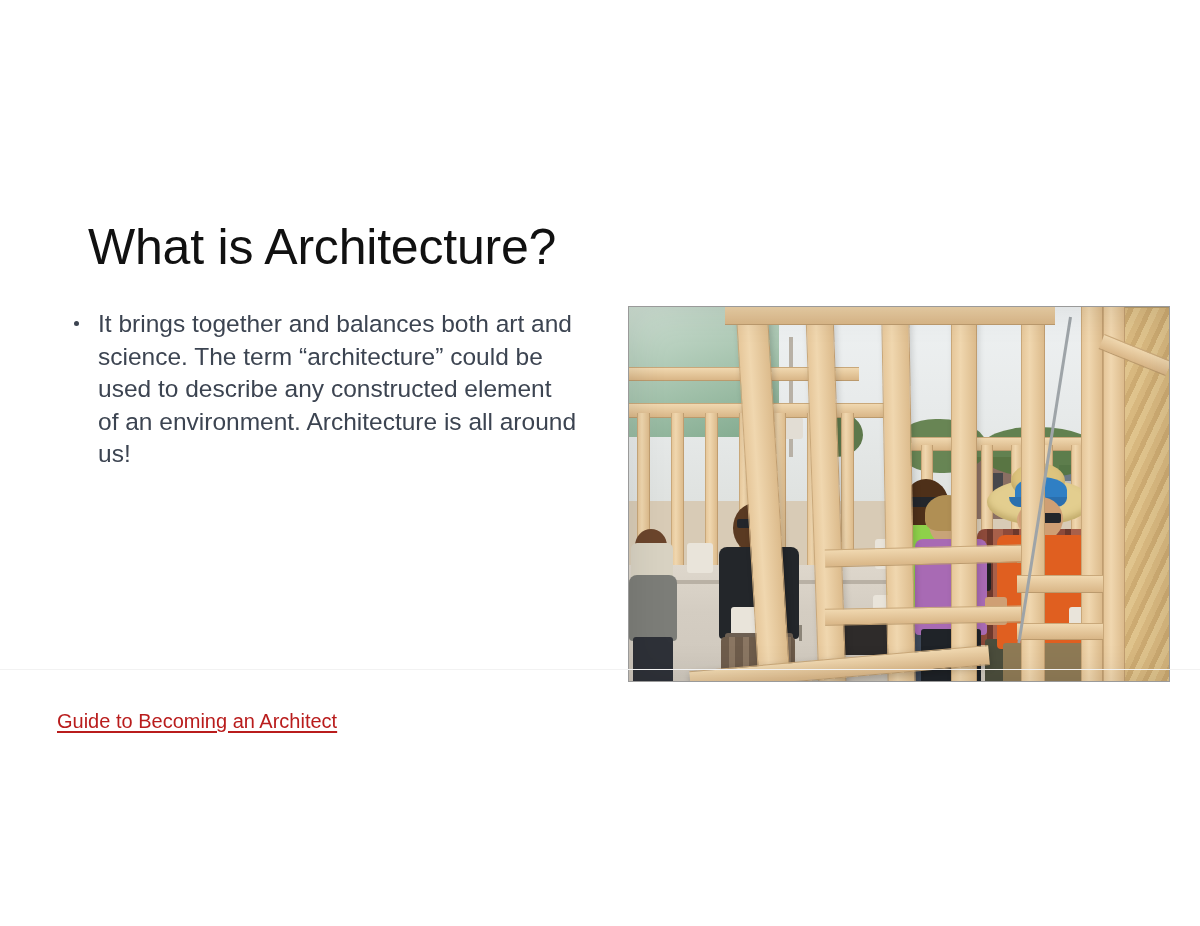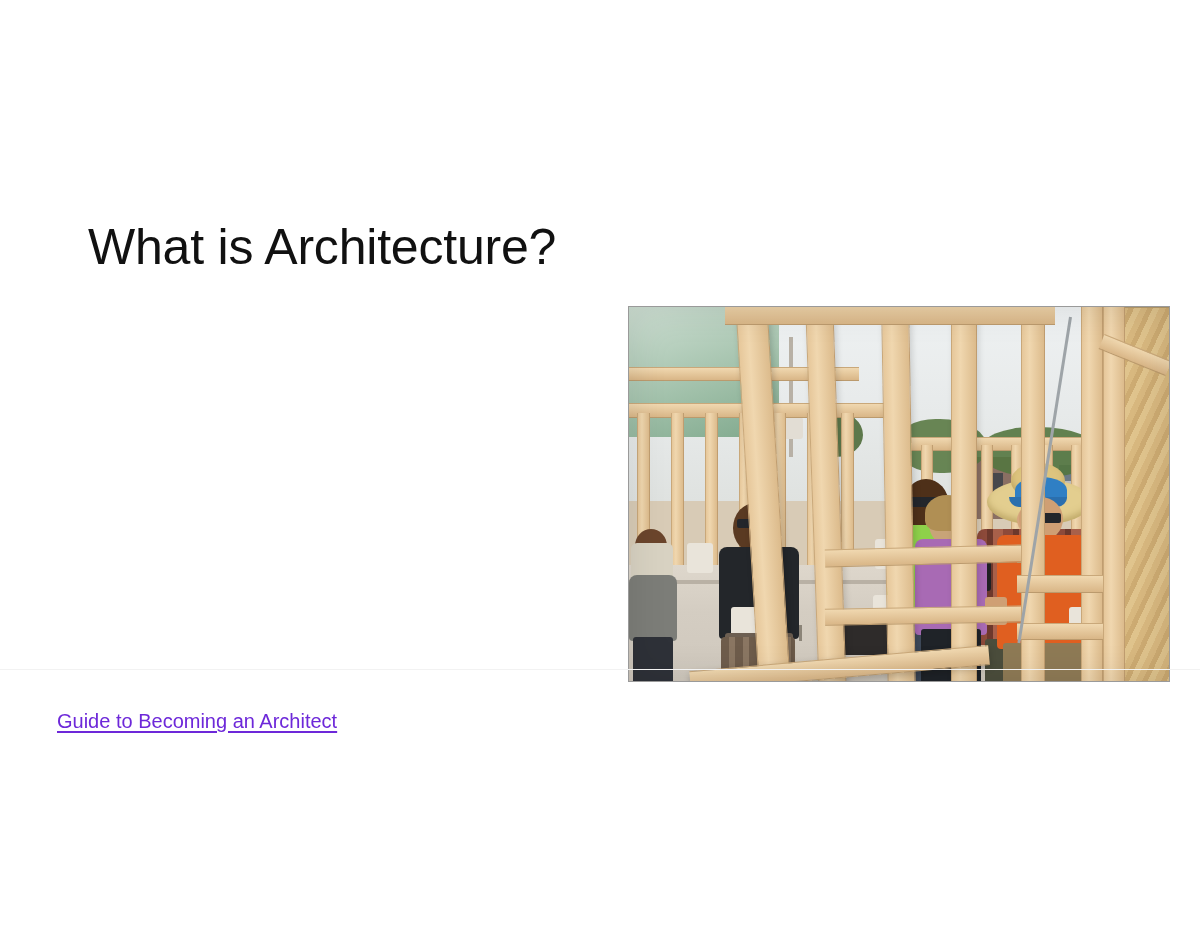--- a/index.html
+++ b/index.html
@@ -65,21 +65,21 @@
   }
 
   
   .link-row {
     position: absolute;
     left: 57px;
     top: 710px;
   }
   .slide-link {
     font-size: 20px;
-    color: #6d28d9;
+    color: #b91c1c;
     text-decoration: underline;
     text-underline-offset: 3px;
     cursor: pointer;
   }
 
   
   .photo-frame {
     position: absolute;
     left: 628px;
     top: 306px;
@@ -192,20 +192,24 @@
   }
 </style>
 </head>
 <body>
 
 <div class="slide">
 
   <h1 class="slide-title">What is Architecture?</h1>
 
   <div class="body-block">
+    <div class="bullet-item">
+      <span class="bullet-dot"></span>
+      <span>It brings together and balances both art and science. The term “architecture” could be used to describe any constructed element of an environment. Architecture is all around us!</span>
+    </div>
   </div>
 
   <div class="link-row">
     <a class="slide-link" href="#">Guide to Becoming an Architect</a>
   </div>
 
   <div class="photo-frame">
     <div class="photo">
 
       <div class="ph-sky"></div>

